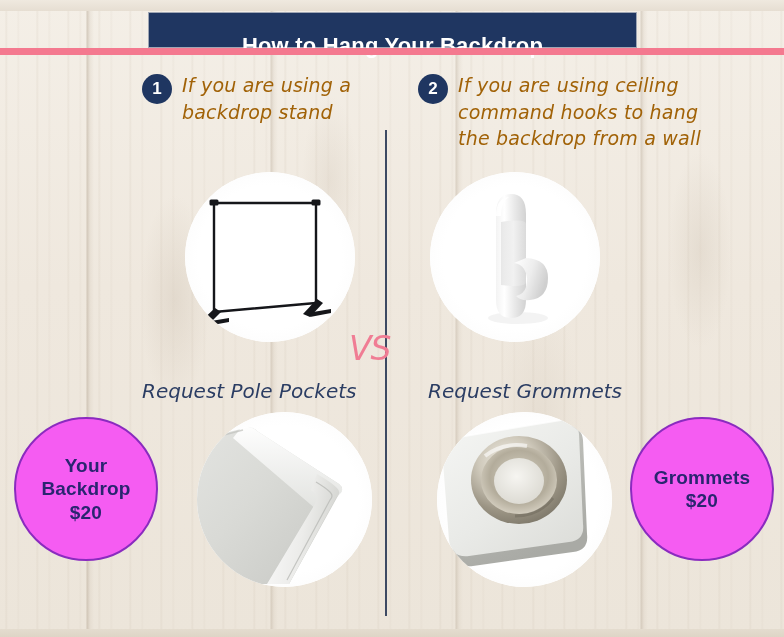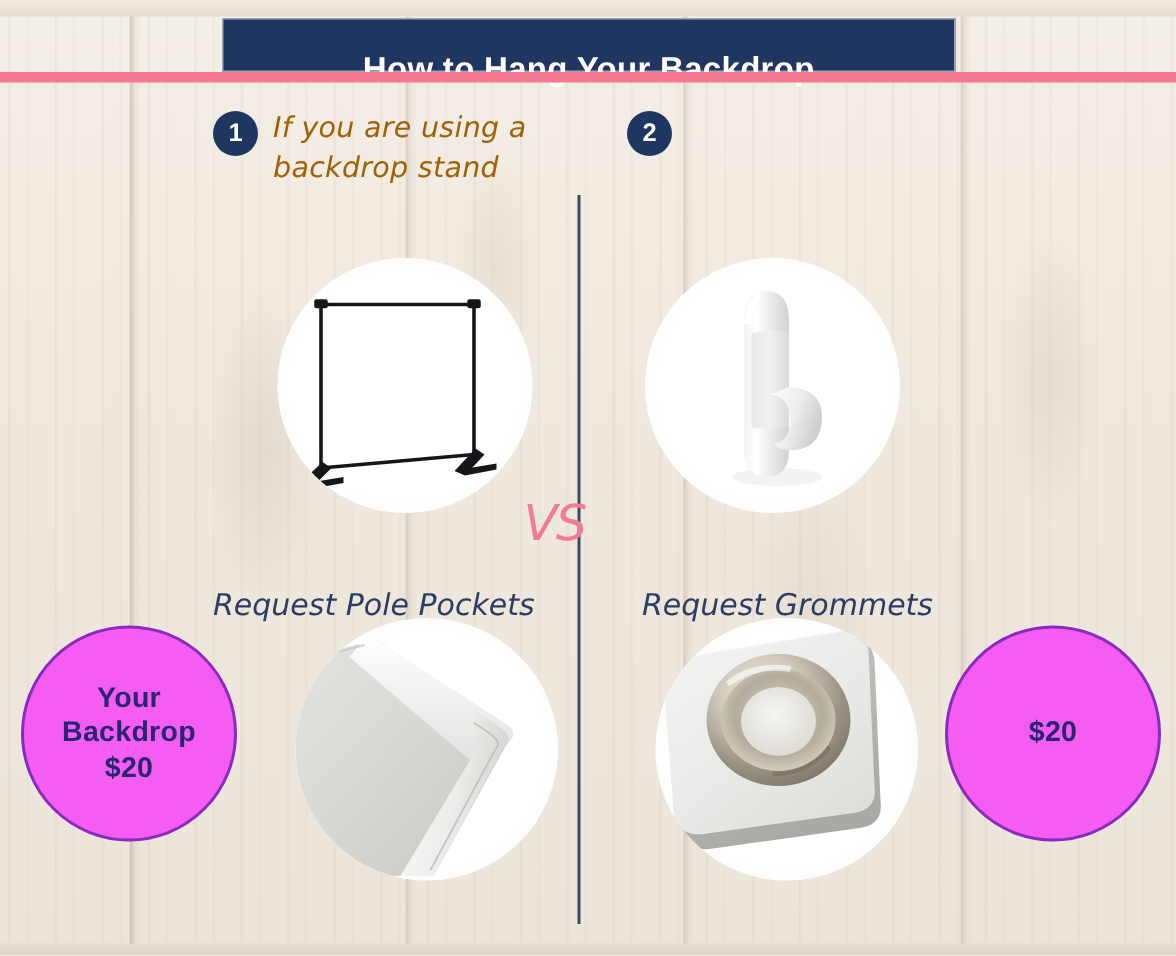--- a/index.html
+++ b/index.html
@@ -179,21 +179,20 @@
   }
 
   
   .caption {
     position: absolute;
     color: #2b3d63;
     font-family: "DejaVu Sans", sans-serif;
     font-style: italic;
     font-size: 20px;
     white-space: nowrap;
-    margin-top: 12px;
   }
   .caption-left  { left: 142px; top: 379px; }
   .caption-right { left: 428px; top: 379px; font-style: italic; }
 
   
   .vs-mark {
     position: absolute;
     left: 349px;
     top: 332px;
     color: #f07d94;
@@ -264,20 +263,21 @@
 
   <div class="divider"></div>
 
   <div class="step step-1">
     <div class="step-badge">1</div>
     <div class="step-text">If you are using a backdrop stand</div>
   </div>
 
   <div class="step step-2">
     <div class="step-badge">2</div>
+    <div class="step-text">If you are using ceiling command hooks to hang the backdrop from a wall</div>
   </div>
 
   <div class="photo-circle circle-stand">
     <div class="vignette"></div>
     <svg class="stand-svg" viewBox="0 0 170 170">
       <g stroke="#15161a" fill="none" stroke-width="2.4" stroke-linecap="round">
         <line x1="28" y1="31" x2="132" y2="31"></line>
         <line x1="29" y1="31" x2="29" y2="140"></line>
         <line x1="131" y1="31" x2="131" y2="131"></line>
         <line x1="29" y1="140" x2="131" y2="131"></line>
@@ -399,17 +399,18 @@
   <div class="price-bubble bubble-left">
     <div class="bubble-text">
       <div>Your</div>
       <div>Backdrop</div>
       <div>$20</div>
     </div>
   </div>
 
   <div class="price-bubble bubble-right">
     <div class="bubble-text">
+      <div>Grommets</div>
       <div>$20</div>
     </div>
   </div>
 
 </div>
 
 </body></html>

